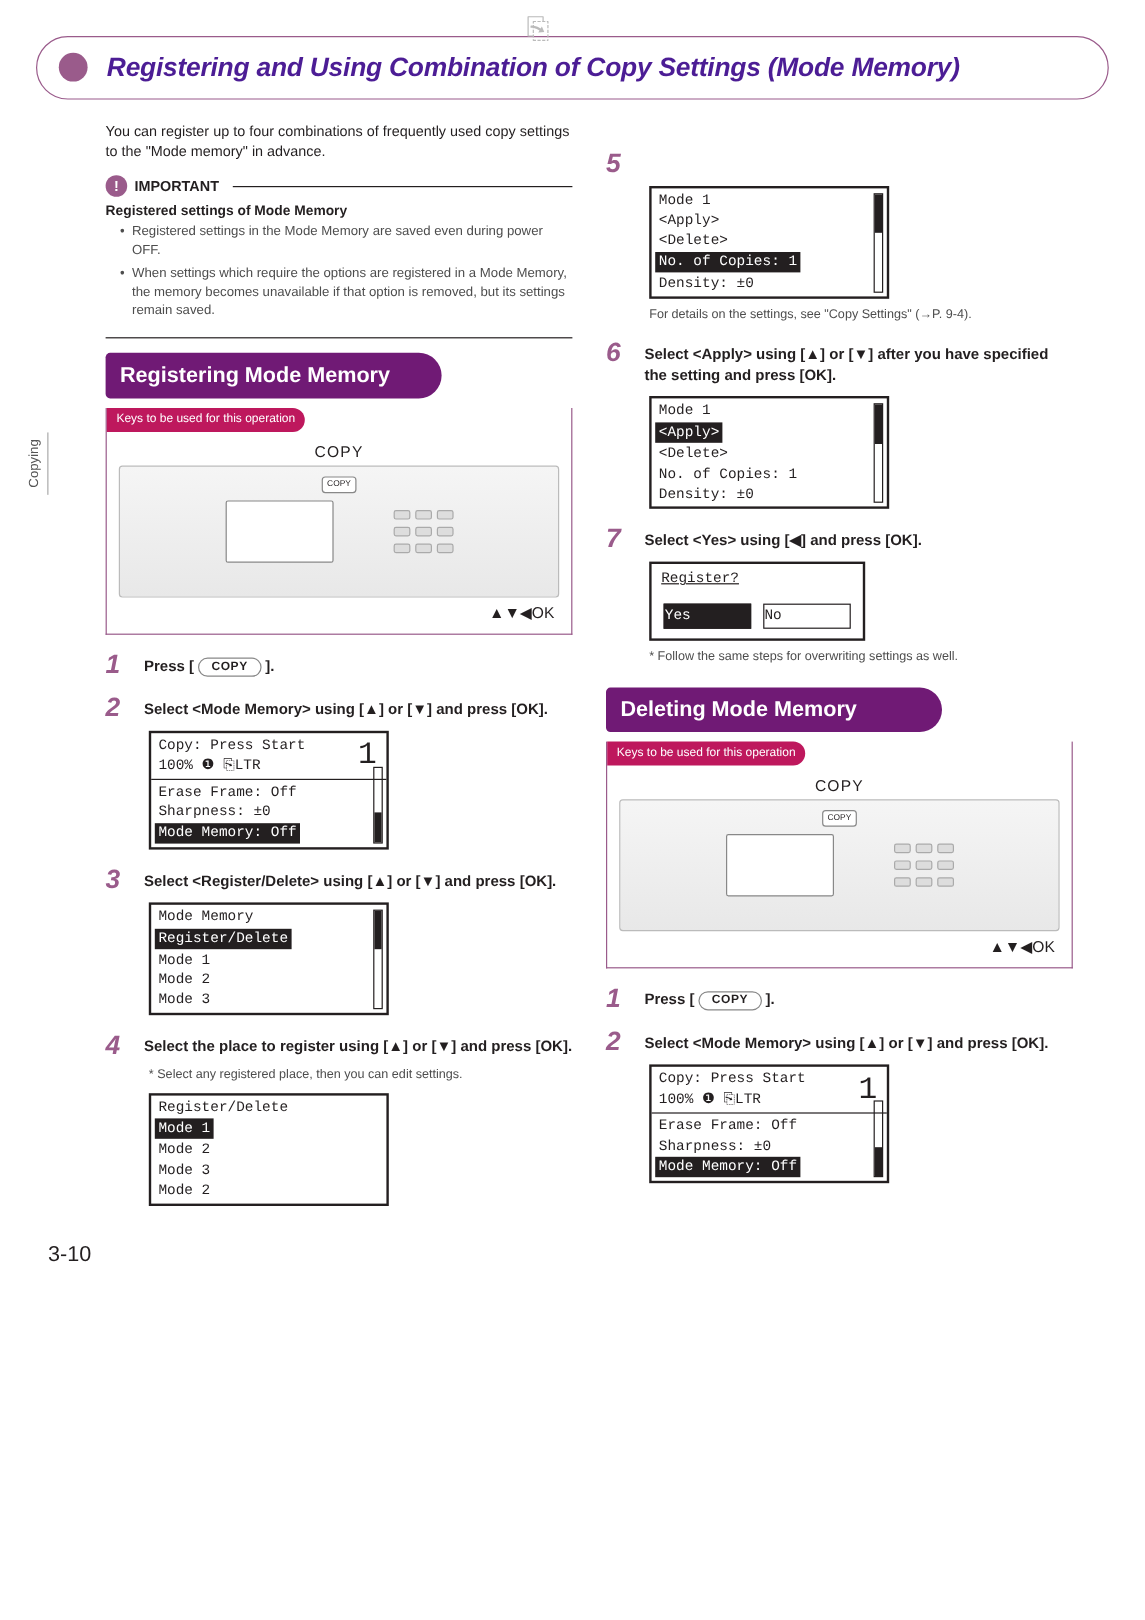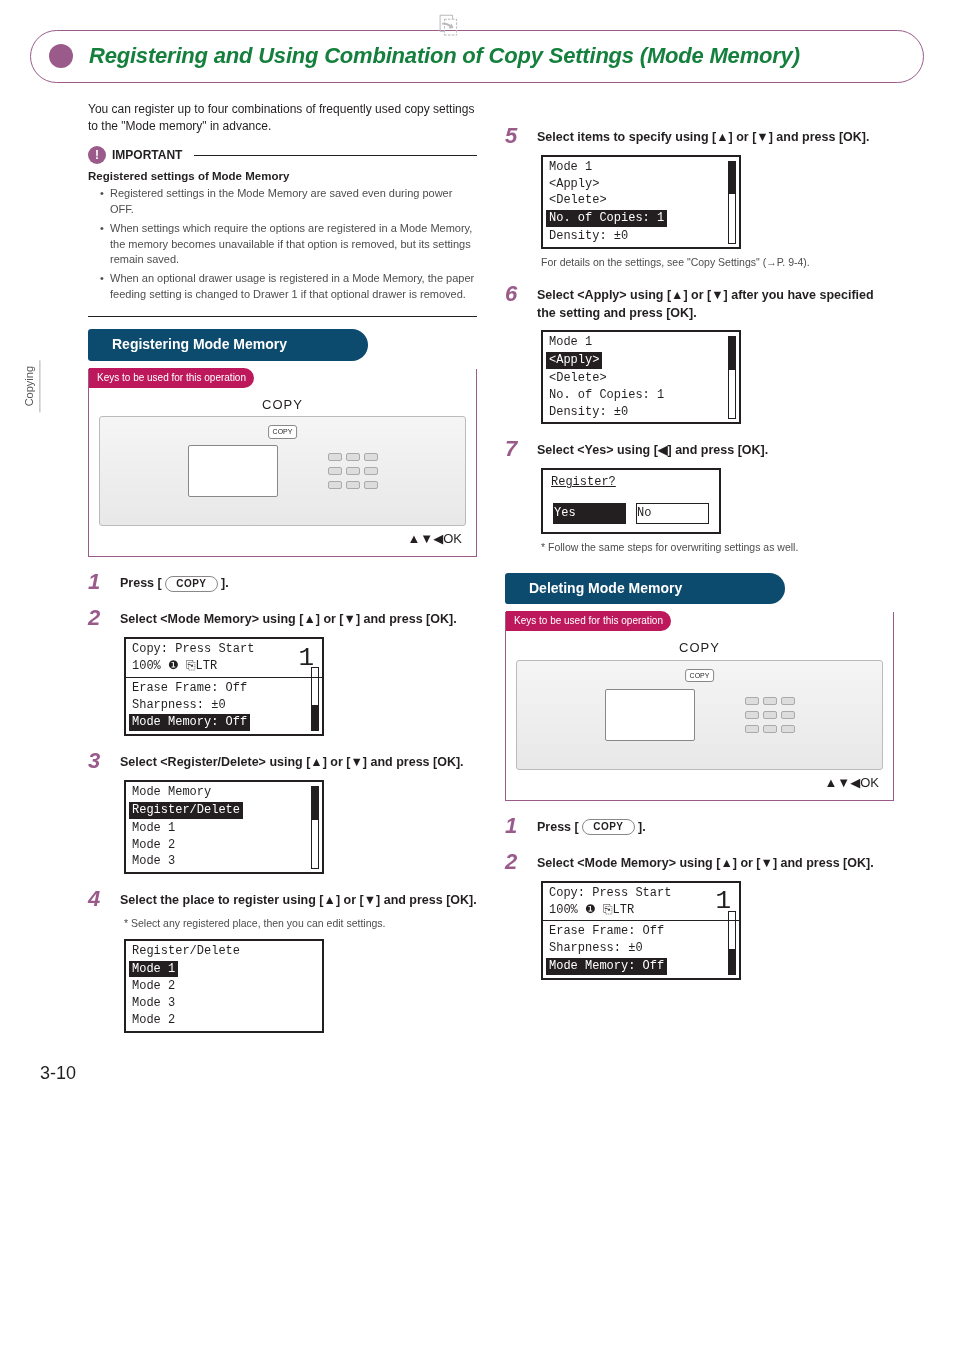--- a/index.html
+++ b/index.html
@@ -25,21 +25,21 @@
   .page-banner .dot {
     width: 24px; height: 24px;
     background: #9a5b8b;
     border-radius: 50%;
     flex-shrink: 0;
   }
   .page-banner h1 {
     font-size: 22px;
     font-weight: bold;
     font-style: italic;
-    color: #15803d;
+    color: #4c1d95;
     letter-spacing: -0.2px;
   }
   .columns {
     display: flex;
     gap: 28px;
     padding: 0 60px 0 88px;
   }
   .col { flex: 1; min-width: 0; }
   .intro { margin-bottom: 12px; }
   .important-head {
@@ -52,25 +52,25 @@
     background: #9a5b8b; display:flex;align-items:center;justify-content:center;
     color:#fff; font-weight:bold; font-size:12px;
   }
   .important-head .line { flex:1; height:1px; background:#231f20; margin-left:6px; }
   .sub-bold { font-weight:bold; margin:4px 0 2px 0; font-size:11.5px;}
   .bullets { list-style:none; padding-left: 12px; }
   .bullets li { position:relative; padding-left:10px; margin-bottom:4px; font-size:11px; color:#4d4d4d;}
   .bullets li::before { content:"•"; position:absolute; left:0; }
   .rule { border:none; border-top:1px solid #231f20; margin:14px 0 12px 0;}
   .section-header {
-    background: #0c4a6e;
+    background: #701a75;
     color:#fff;
     font-weight:bold;
-    font-size:14px;
-    padding:6px 24px;
+    font-size:18px;
+    padding:6px 12px;
     border-radius:4px 20px 20px 4px;
     display:inline-block;
     min-width:280px;
     margin-bottom:8px;
   }
   .panel-figure {
     border:1px solid #9a5b8b;
     border-top:none;
     padding:0 0 8px 0;
     margin-bottom:12px;
@@ -202,21 +202,20 @@
 
     <div class="important-head">
       <span class="icon">!</span>
       <span>IMPORTANT</span>
       <span class="line"></span>
     </div>
     <p class="sub-bold">Registered settings of Mode Memory</p>
     <ul class="bullets">
       <li>Registered settings in the Mode Memory are saved even during power OFF.</li>
       <li>When settings which require the options are registered in a Mode Memory, the memory becomes unavailable if that option is removed, but its settings remain saved.</li>
-      <li>When an optional drawer usage is registered in a Mode Memory, the paper feeding setting is changed to Drawer 1 if that optional drawer is removed.</li>
     </ul>
 
     <hr class="rule">
 
     <div class="section-header">Registering Mode Memory</div>
 
     <div class="panel-figure">
       <span class="cap">Keys to be used for this operation</span>
       <div class="copy-label">COPY</div>
       <div class="device-body">
@@ -308,21 +307,20 @@
       </div>
     </div>
 
   </div>
 
   <div class="col">
 
     
     <div class="step" style="margin-top:24px">
       <div class="num">5</div>
-      <div class="txt"><b>Select items to specify using [▲] or [▼] and press [OK].</b></div>
     </div>
     <div class="lcd small">
       <div class="body">
         <div>Mode 1</div>
         <div>&lt;Apply&gt;</div>
         <div>&lt;Delete&gt;</div>
         <div><span class="hilite">No. of Copies: 1</span></div>
         <div>Density: ±0</div>
       </div>
       <div class="scroll inset">

